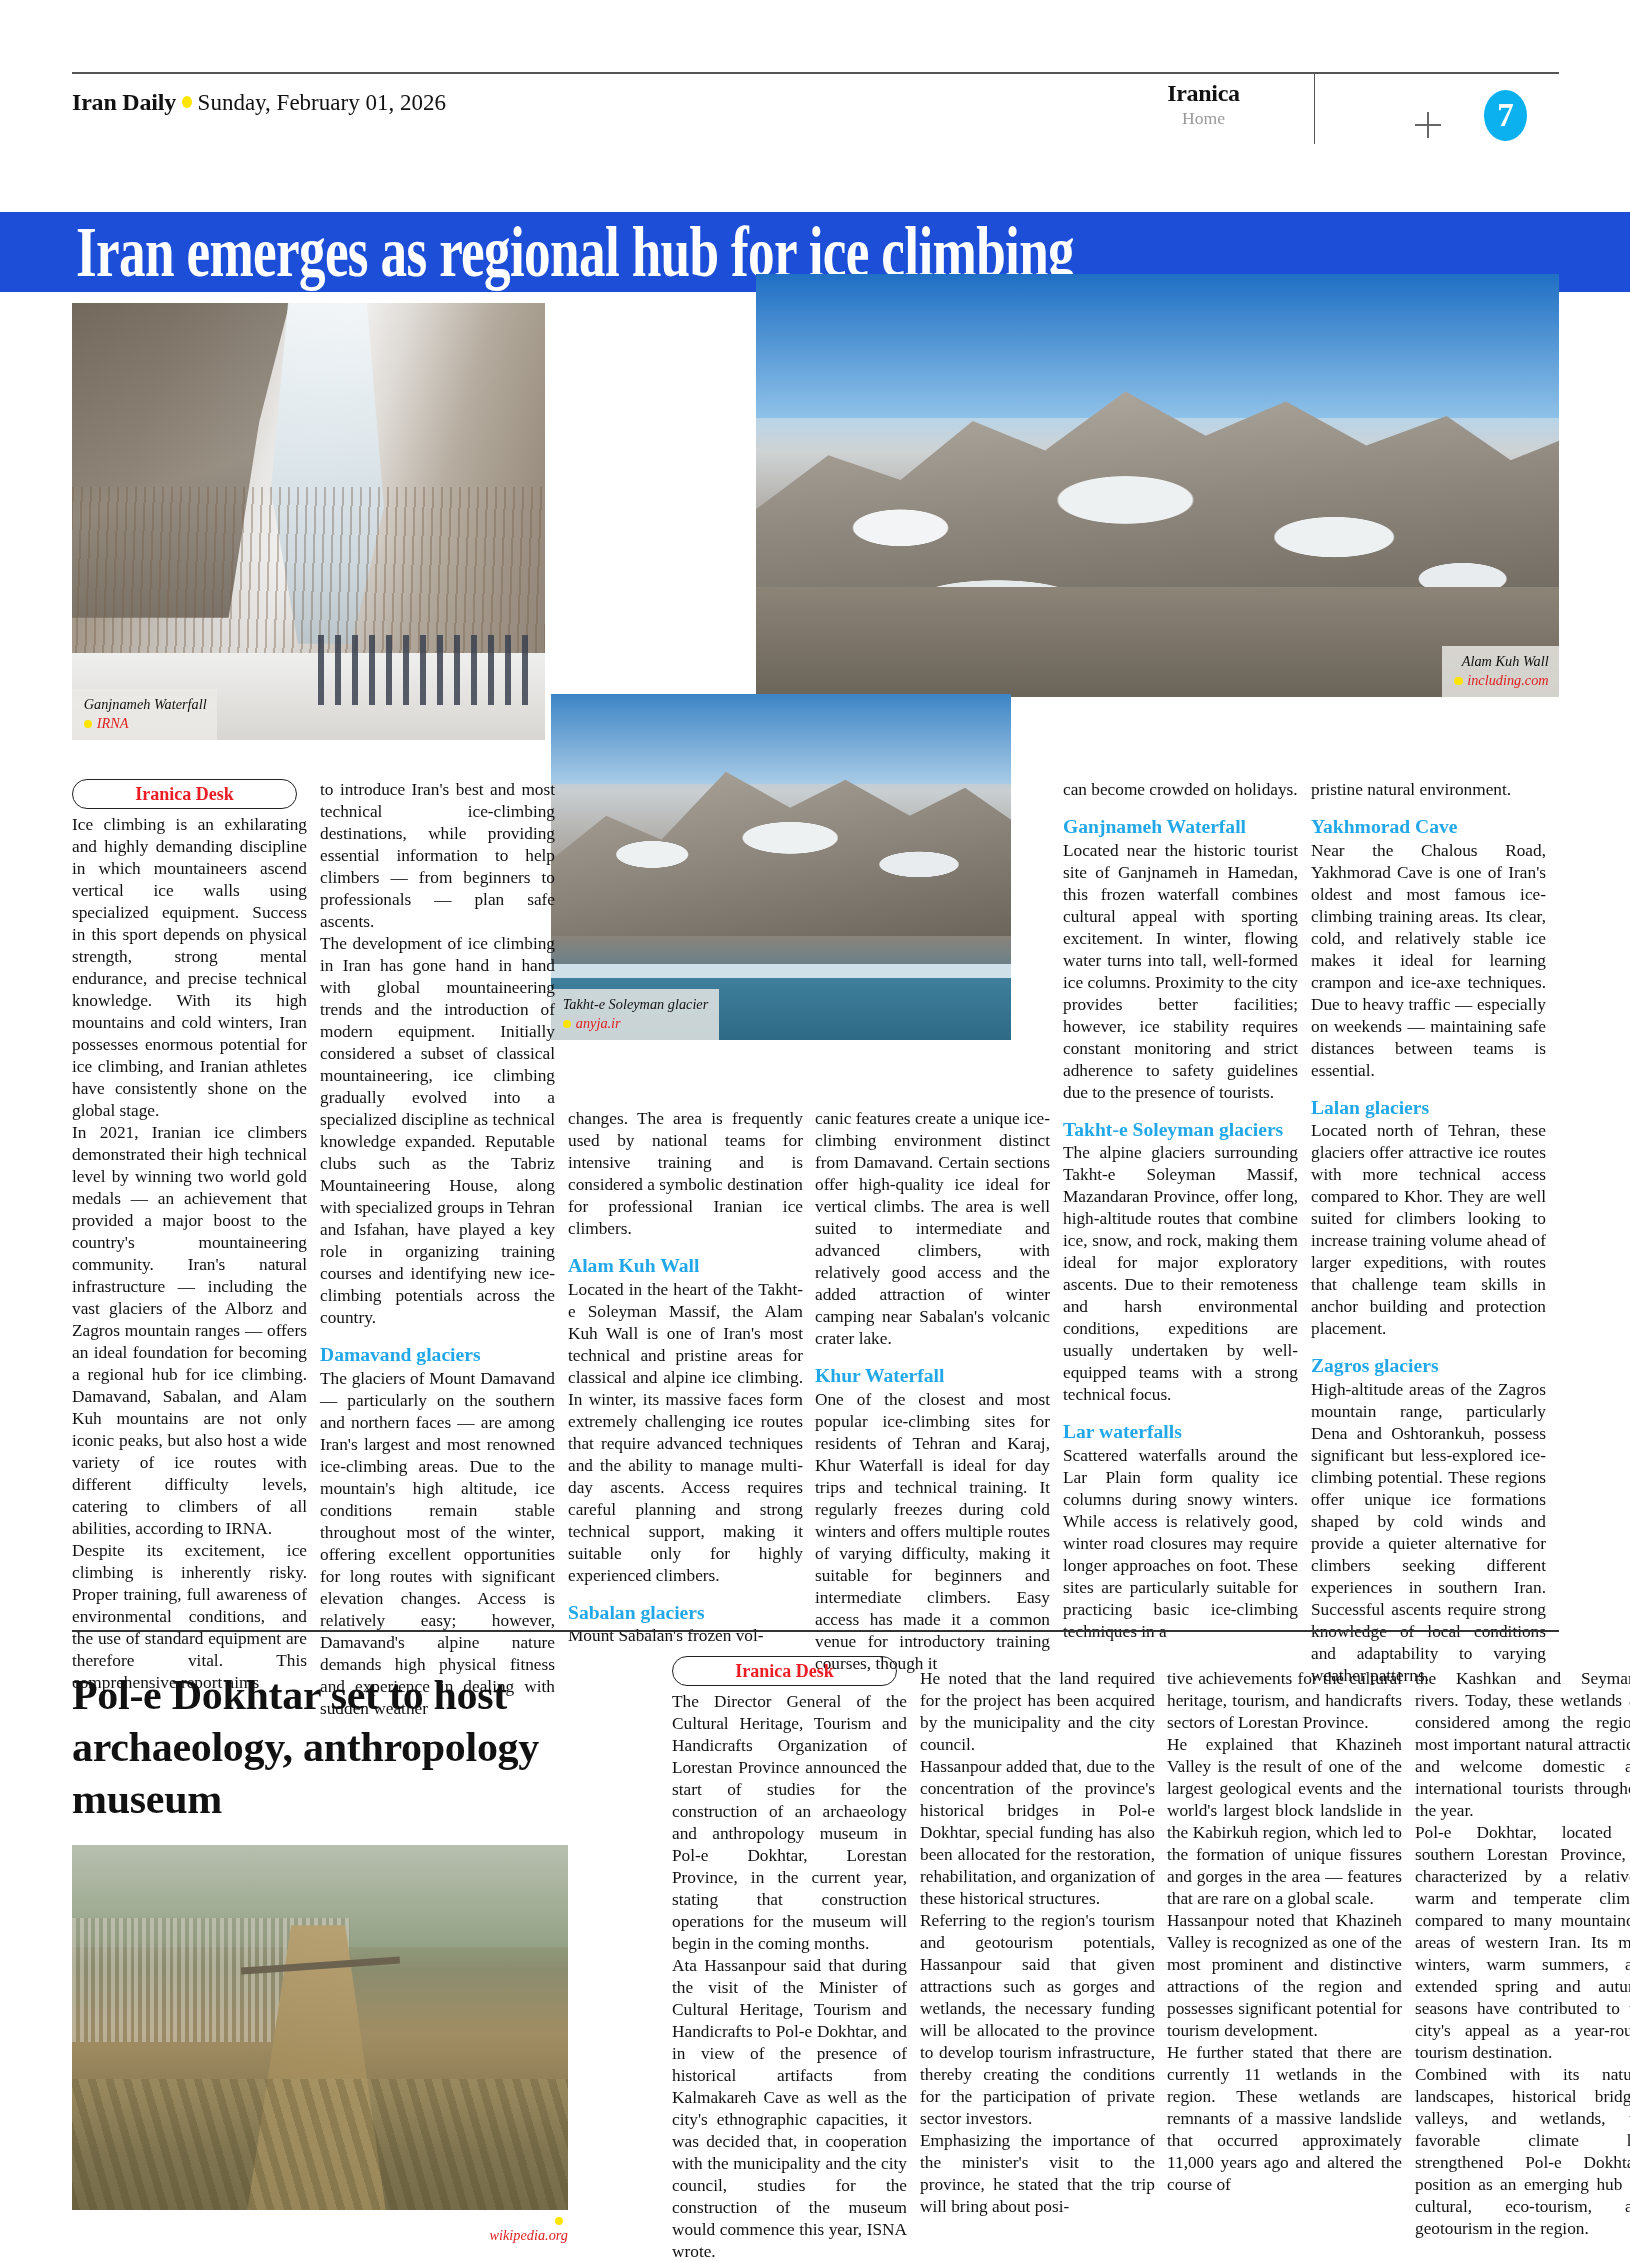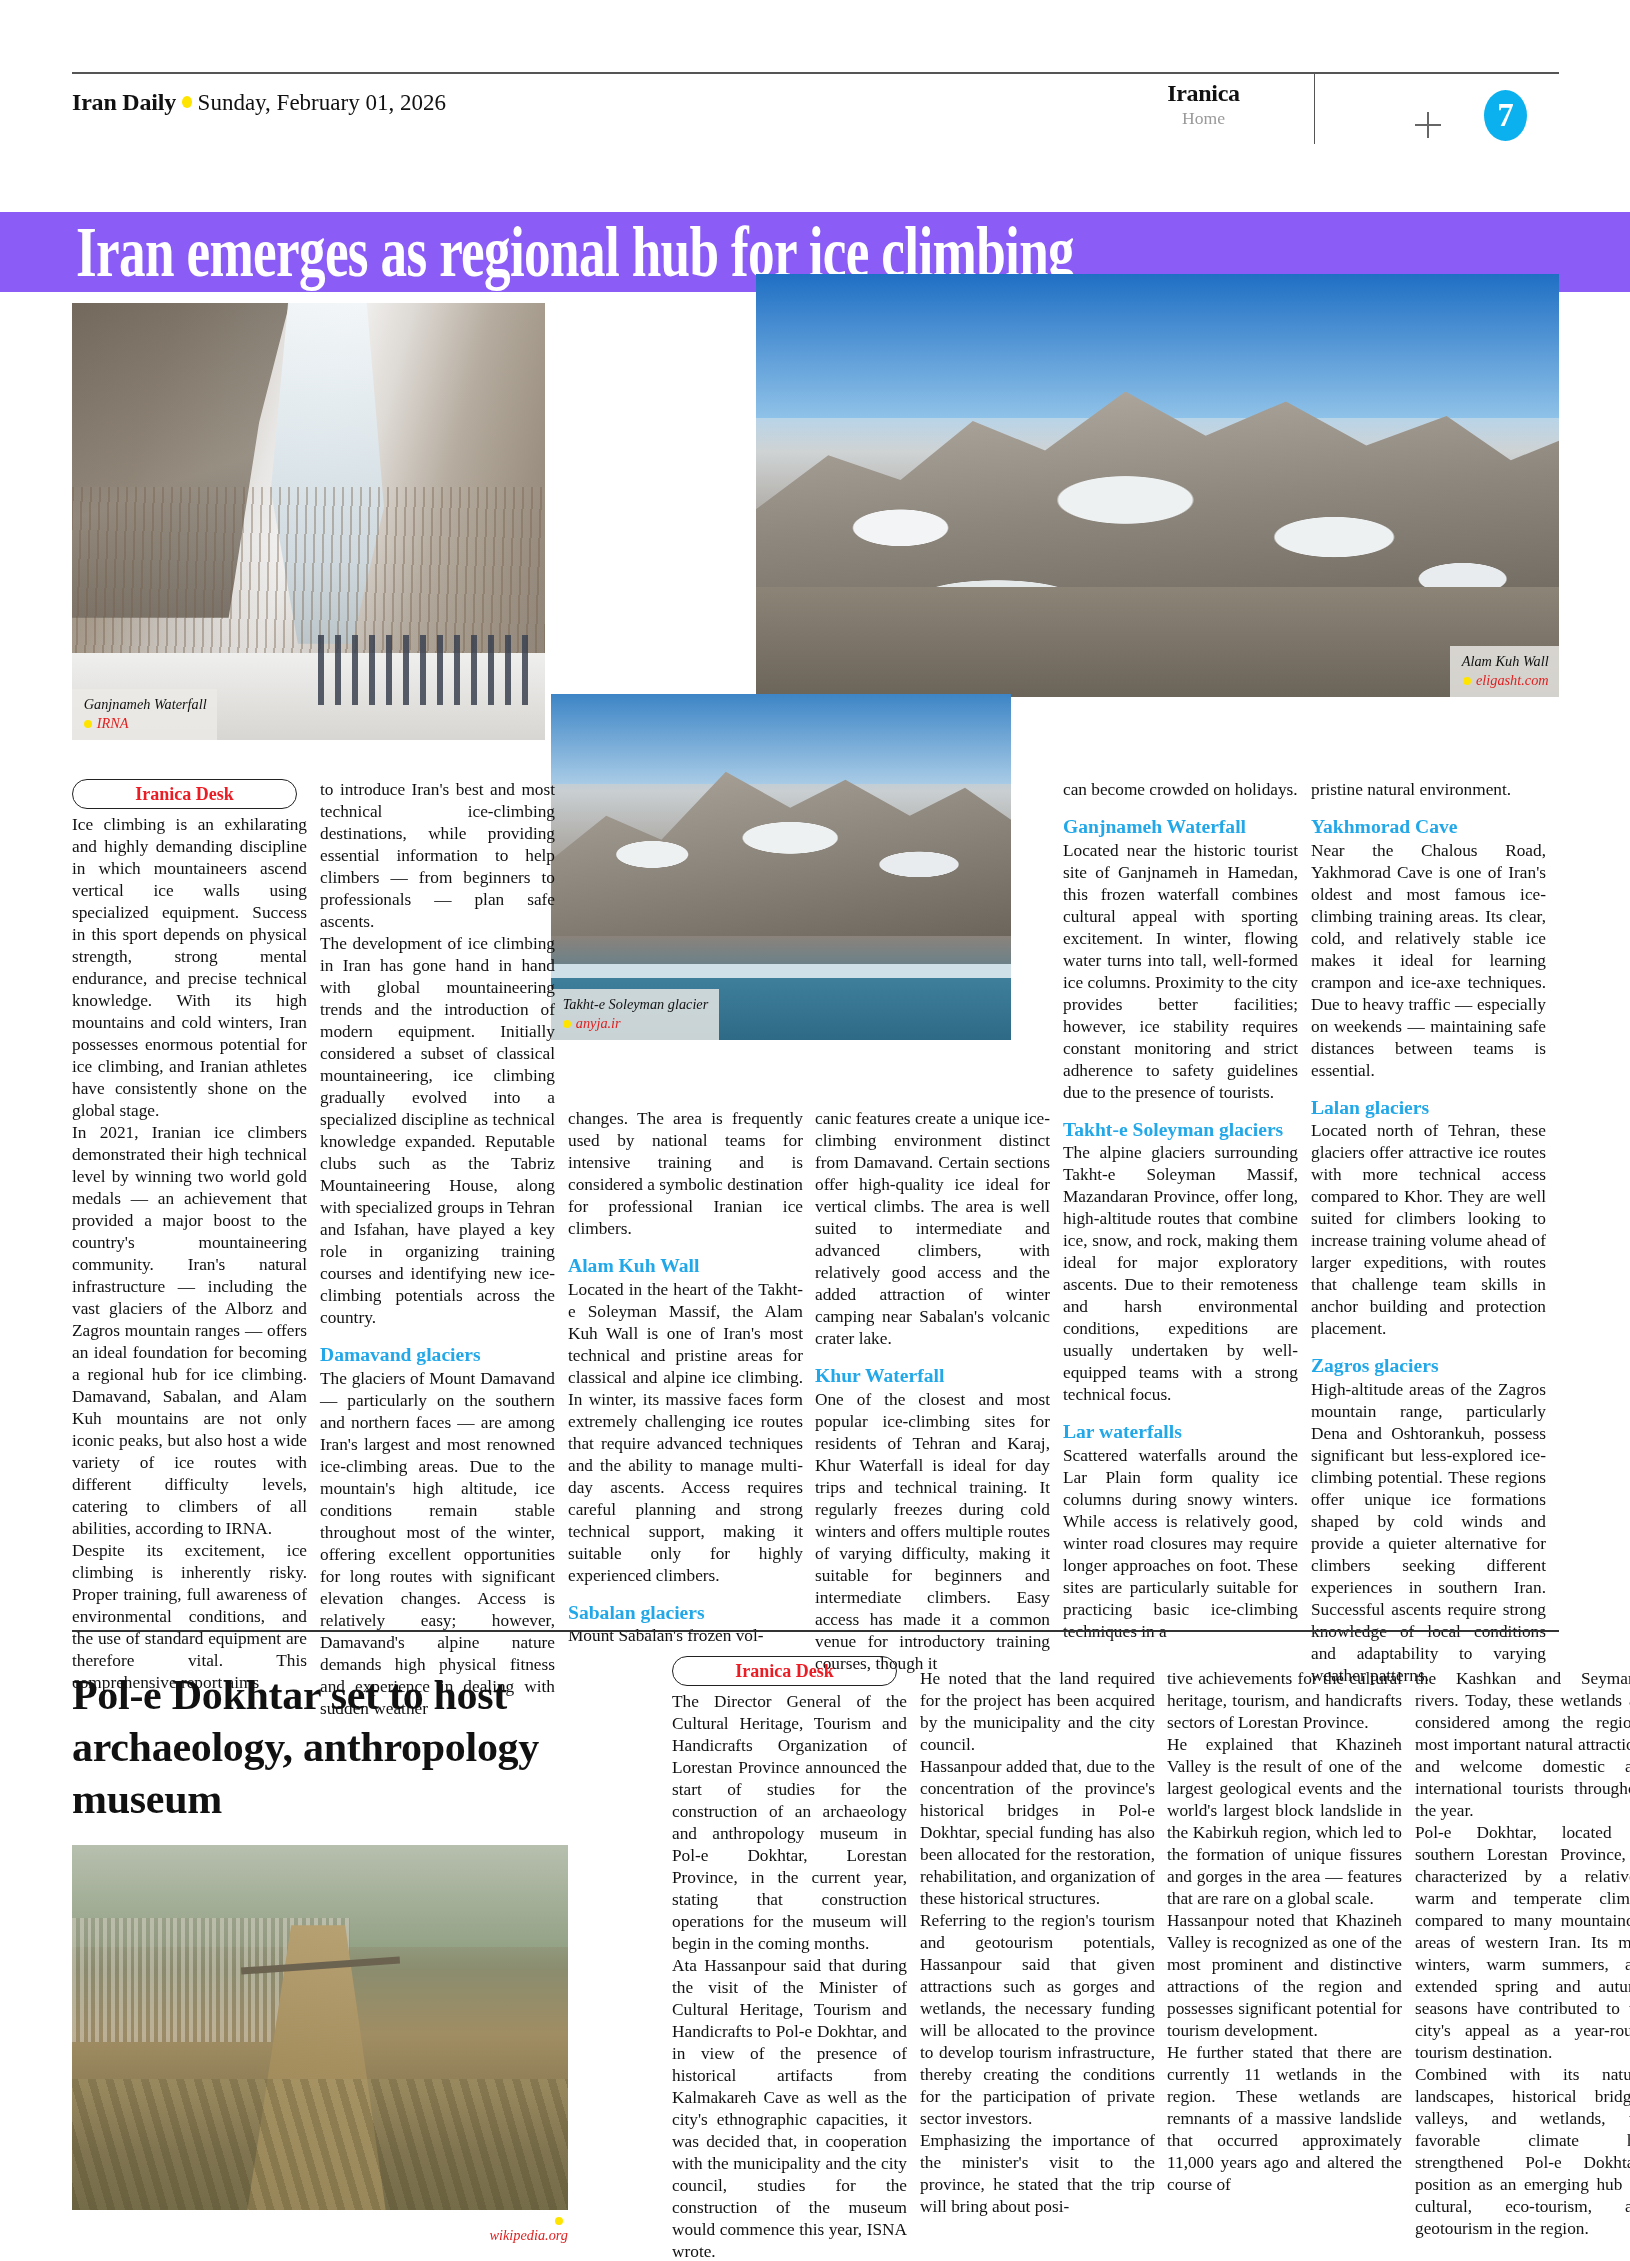--- a/index.html
+++ b/index.html
@@ -58,21 +58,21 @@
     width: 43px; height: 51px; border-radius: 50%;
     background: #0bb0ee; color: #fff;
     font-size: 33px; font-weight: bold;
     display: flex; align-items: center; justify-content: center;
     font-family: "Liberation Serif", serif;
   }
 
   
   .headline-band {
     position: absolute; left: 0; top: 212px; width: 1630px; height: 80px;
-    background: #8b5cf6;
+    background: #1d4ed8;
     display: flex; align-items: center;
   }
   .headline-band .hl {
     color: #fff; font-size: 56px; font-weight: bold;
     letter-spacing: -0.7px; padding-left: 80px;
     font-family: "Liberation Serif", serif;
     transform: scaleY(1.28) scaleX(0.95);
     transform-origin: left center;
   }
 
@@ -296,21 +296,21 @@
 </div>
 
 <div class="photo" id="photo2">
   <div class="sky"></div>
   <div class="ridge"></div>
   <div class="snowpatch"></div>
   <div class="scree"></div>
   <div class="caption-box right">
     <div class="cap-title">Alam Kuh Wall</div>
     <div class="cap-credit">
-      <span class="bullet"></span><span>eligasht.com</span>
+      <span class="bullet"></span><span>including.com</span>
     </div>
   </div>
 </div>
 
 <div class="photo" id="photo3">
   <div class="sky"></div>
   <div class="peak"></div>
   <div class="snow"></div>
   <div class="lake"></div>
   <div class="caption-box">

